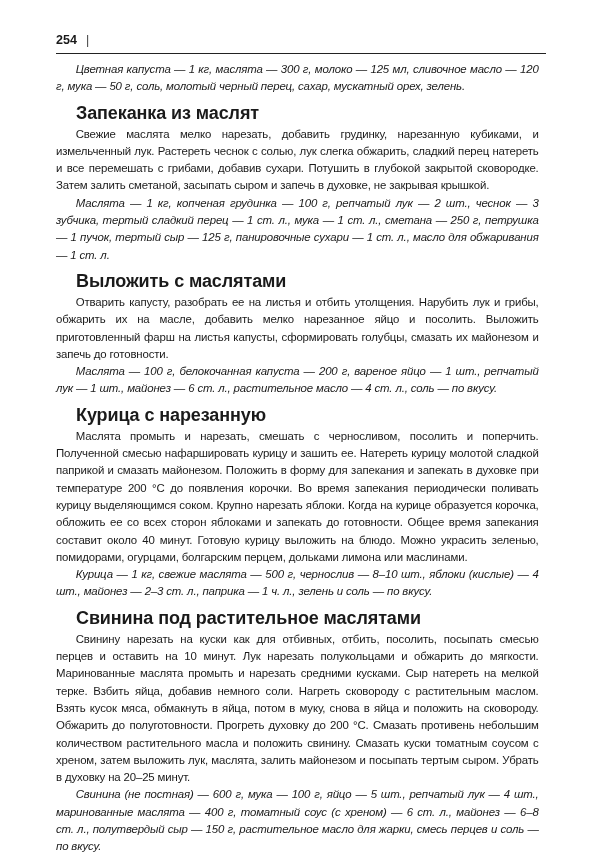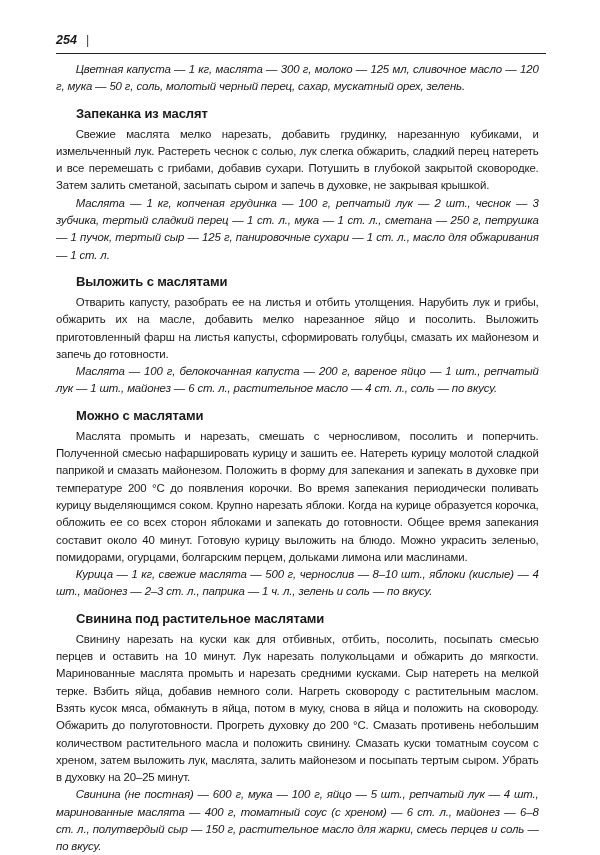--- a/index.html
+++ b/index.html
@@ -1,28 +1,28 @@
 <!DOCTYPE html>
 <html><head>
 <meta charset="utf-8">
 <style>
   html, body { margin: 0; padding: 0; background: #ffffff; }
   body { width: 600px; height: 855px; overflow: hidden; position: relative;
          font-family: "Liberation Sans", sans-serif; color: #1a1a1a; }
   .page { position: absolute; left: 56px; top: 33px; width: 490px; }
   .running-head { display: flex; align-items: baseline; font-size: 12.5px;
                   padding-bottom: 3px; border-bottom: 1.5px solid #222; height: 17px; }
-  .page-num { font-weight: bold; width: 30px; font-style: italic; }
+  .page-num { font-weight: bold; width: 30px; }
   .sep { margin: 0 10px 0 0; color: #444; }
   .head-title { }
   p { margin: 0; font-size: 11.6px; line-height: 17.3px; text-align: justify;
       letter-spacing: -0.15px; transform: scaleX(0.985); transform-origin: left; }
   p.body { text-indent: 20px; }
   p.ing { font-style: italic; text-indent: 20px; }
-  h3 { margin: 0; font-size: 13px; font-weight: bold; padding-left: 20px;
+  h3 { margin: 0; font-size: 18px; font-weight: bold; padding-left: 20px;
        letter-spacing: -0.1px; line-height: 17px; }
   .gap-s { height: 6px; }
   .gap-m { height: 10px; }
   .gap-l { height: 22px; }
 </style>
 </head>
 <body>
 
 <div class="page">
   <div class="running-head">
@@ -39,21 +39,21 @@
   <p class="body">Свежие маслята мелко нарезать, добавить грудинку, нарезанную кубиками, и измельченный лук. Растереть чеснок с солью, лук слегка обжарить, сладкий перец натереть и все перемешать с грибами, добавив сухари. Потушить в глубокой закрытой сковородке. Затем залить сметаной, засыпать сыром и запечь в духовке, не закрывая крышкой.</p>
   <p class="ing">Маслята — 1 кг, копченая грудинка — 100 г, репчатый лук — 2 шт., чеснок — 3 зубчика, тертый сладкий перец — 1 ст. л., мука — 1 ст. л., сметана — 250 г, петрушка — 1 пучок, тертый сыр — 125 г, панировочные сухари — 1 ст. л., масло для обжаривания — 1 ст. л.</p>
   <div class="gap-m"></div>
 
   <h3>Выложить с маслятами</h3>
   <div style="height:3px"></div>
   <p class="body">Отварить капусту, разобрать ее на листья и отбить утолщения. Нарубить лук и грибы, обжарить их на масле, добавить мелко нарезанное яйцо и посолить. Выложить приготовленный фарш на листья капусты, сформировать голубцы, смазать их майонезом и запечь до готовности.</p>
   <p class="ing">Маслята — 100 г, белокочанная капуста — 200 г, вареное яйцо — 1 шт., репчатый лук — 1 шт., майонез — 6 ст. л., растительное масло — 4 ст. л., соль — по вкусу.</p>
   <div class="gap-m"></div>
 
-  <h3>Можно с маслятами</h3>
+  <h3>Курица с нарезанную</h3>
   <div style="height:3px"></div>
   <p class="body">Маслята промыть и нарезать, смешать с черносливом, посолить и поперчить. Полученной смесью нафаршировать курицу и зашить ее. Натереть курицу молотой сладкой паприкой и смазать майонезом. Положить в форму для запекания и запекать в духовке при температуре 200 °С до появления корочки. Во время запекания периодически поливать курицу выделяющимся соком. Крупно нарезать яблоки. Когда на курице образуется корочка, обложить ее со всех сторон яблоками и запекать до готовности. Общее время запекания составит около 40 минут. Готовую курицу выложить на блюдо. Можно украсить зеленью, помидорами, огурцами, болгарским перцем, дольками лимона или маслинами.</p>
   <p class="ing">Курица — 1 кг, свежие маслята — 500 г, чернослив — 8–10 шт., яблоки (кислые) — 4 шт., майонез — 2–3 ст. л., паприка — 1 ч. л., зелень и соль — по вкусу.</p>
   <div class="gap-m"></div>
 
   <h3>Свинина под растительное маслятами</h3>
   <div style="height:3px"></div>
   <p class="body">Свинину нарезать на куски как для отбивных, отбить, посолить, посыпать смесью перцев и оставить на 10 минут. Лук нарезать полукольцами и обжарить до мягкости. Маринованные маслята промыть и нарезать средними кусками. Сыр натереть на мелкой терке. Взбить яйца, добавив немного соли. Нагреть сковороду с растительным маслом. Взять кусок мяса, обмакнуть в яйца, потом в муку, снова в яйца и положить на сковороду. Обжарить до полуготовности. Прогреть духовку до 200 °С. Смазать противень небольшим количеством растительного масла и положить свинину. Смазать куски томатным соусом с хреном, затем выложить лук, маслята, залить майонезом и посыпать тертым сыром. Убрать в духовку на 20–25 минут.</p>
   <p class="ing">Свинина (не постная) — 600 г, мука — 100 г, яйцо — 5 шт., репчатый лук — 4 шт., маринованные маслята — 400 г, томатный соус (с хреном) — 6 ст. л., майонез — 6–8 ст. л., полутвердый сыр — 150 г, растительное масло для жарки, смесь перцев и соль — по вкусу.</p>
   <div class="gap-l"></div>

